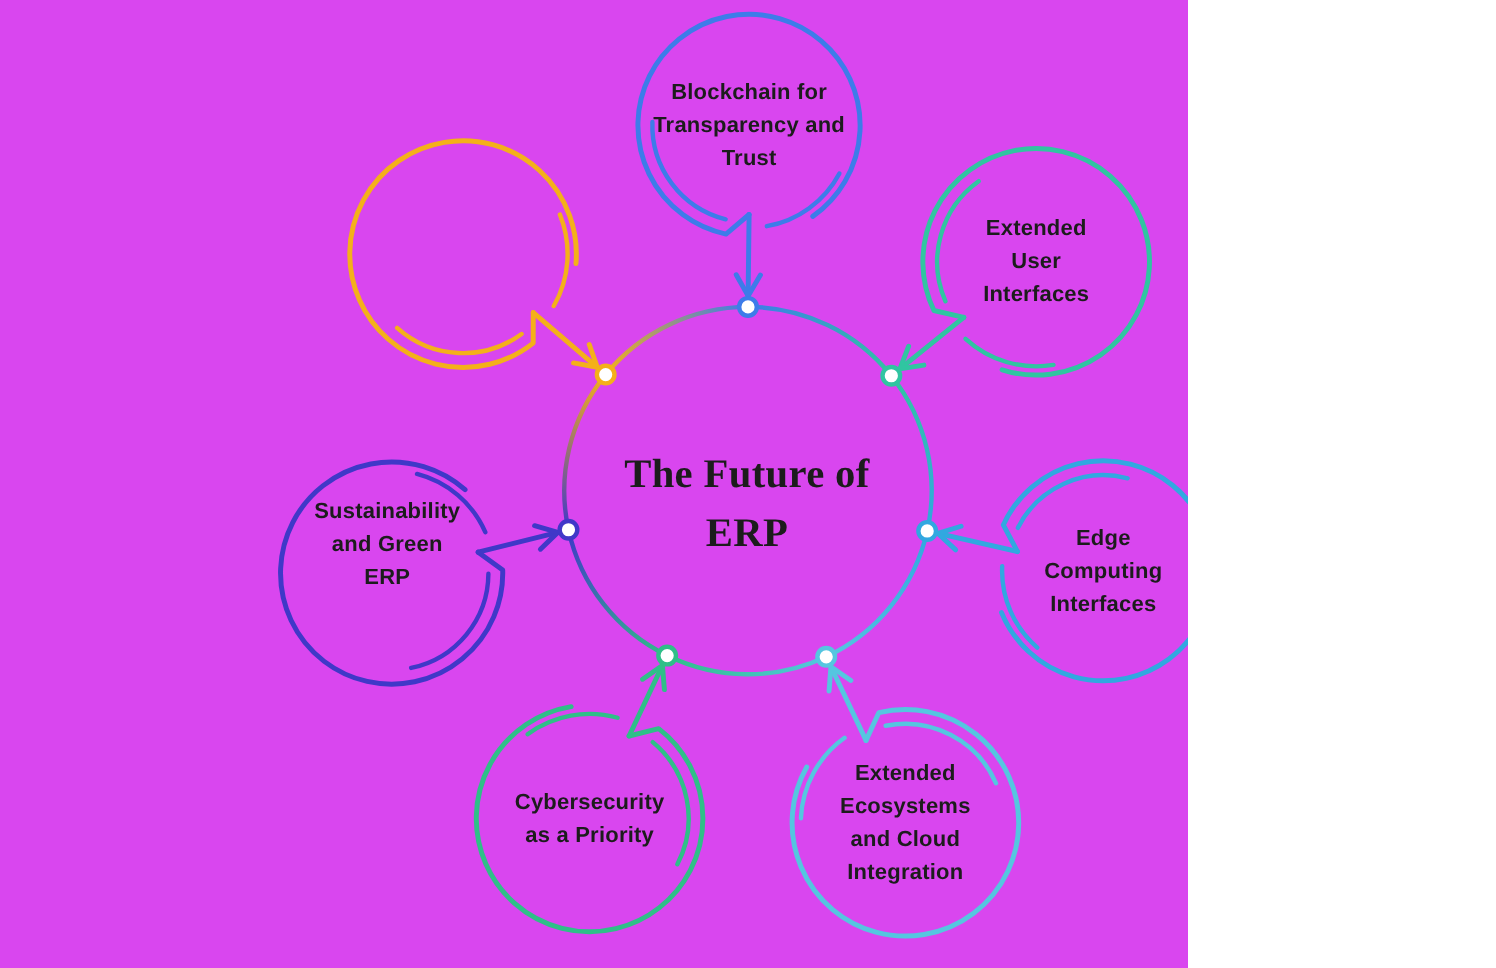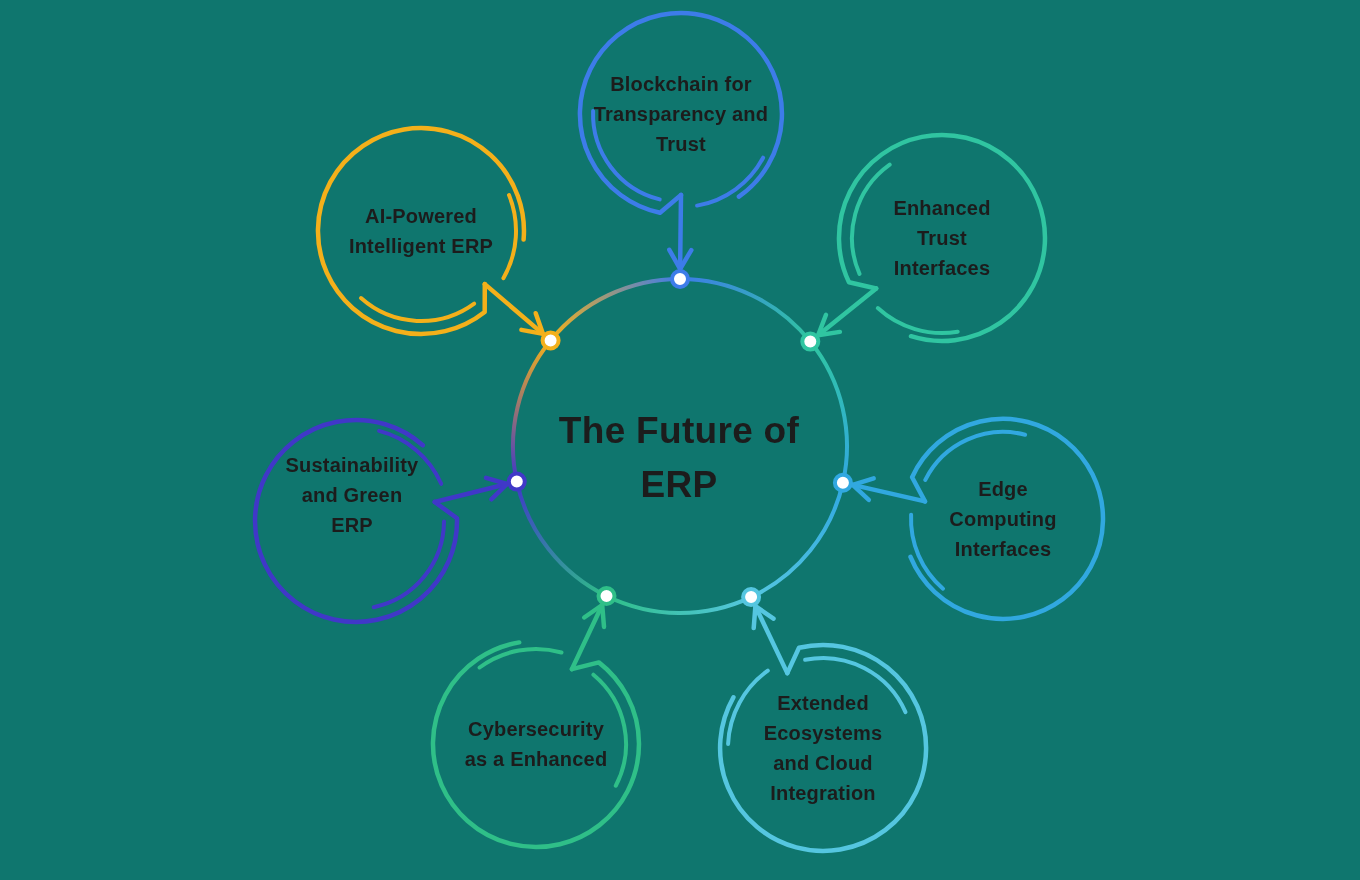--- a/index.html
+++ b/index.html
@@ -1,20 +1,20 @@
 <!DOCTYPE html>
 <html><head>
 <meta charset="utf-8">
 <style>
   html, body { margin: 0; padding: 0; background: #ffffff; }
   .stage {
     position: relative;
-    width: 1360px;
+    width: 1080px;
     height: 880px;
-    background: #0f766e;
+    background: #d946ef;
     overflow: hidden;
     font-family: "Liberation Sans", sans-serif;
   }
   .stage svg { position: absolute; left: 0; top: 0; }
   .label {
     position: absolute;
     transform: translate(-50%, -50%);
     display: flex;
     align-items: center;
     justify-content: center;
@@ -23,20 +23,21 @@
     color: #1c1c1c;
     line-height: 1.5;
     font-size: 20px;
     letter-spacing: 0.2px;
     white-space: normal;
   }
   .label.hub {
     font-size: 37px;
     line-height: 1.45;
     letter-spacing: 0.3px;
+    font-family: Liberation Serif, serif;
   }
 </style>
 </head>
 <body>
 
 <div class="stage">
   <svg id="diagram-svg" width="1360" height="880" viewBox="0 0 1360 880">
     <defs id="grad-defs">
         <linearGradient id="ringGrad0" gradientUnits="userSpaceOnUse" x1="680" y1="279" x2="810.331878025501" y2="341.58447639193724">
           <stop offset="0%" stop-color="#3d7ce9"></stop>
@@ -121,26 +122,25 @@
         <circle cx="842.9" cy="482.7" r="8" fill="#ffffff" stroke="#31a8e0" stroke-width="4"></circle>
         <circle cx="751.1" cy="597.1" r="8" fill="#ffffff" stroke="#55c6e0" stroke-width="4"></circle>
         <circle cx="606.5" cy="596.0" r="8" fill="#ffffff" stroke="#2fbf88" stroke-width="4"></circle>
         <circle cx="516.8" cy="481.6" r="8" fill="#ffffff" stroke="#4038c8" stroke-width="4"></circle>
         <circle cx="550.6" cy="340.5" r="8" fill="#ffffff" stroke="#f4b01a" stroke-width="4"></circle>
       </g>
   </svg>
 
   <div class="label sat" style="left:681px; top:114px; width:175px;">Blockchain for Transparency and Trust</div>
 
-  <div class="label sat" style="left:942px; top:238px; width:125px;">Enhanced Trust Interfaces</div>
+  <div class="label sat" style="left:942px; top:238px; width:125px;">Extended User Interfaces</div>
 
   <div class="label sat" style="left:1003px; top:519px; width:128px;">Edge Computing Interfaces</div>
 
   <div class="label sat" style="left:823px; top:748px; width:140px;">Extended Ecosystems and Cloud Integration</div>
 
-  <div class="label sat" style="left:536px; top:744px; width:162px;">Cybersecurity as a Enhanced</div>
+  <div class="label sat" style="left:536px; top:744px; width:162px;">Cybersecurity as a Priority</div>
 
   <div class="label sat" style="left:352px; top:495px; width:140px;">Sustainability and Green ERP</div>
 
-  <div class="label sat" style="left:421px; top:231px; width:175px;">AI-Powered Intelligent ERP</div>
 
   <div class="label hub" style="left:679px; top:458px; width:290px;">The Future of ERP</div>
 </div>
 
 </body></html>

